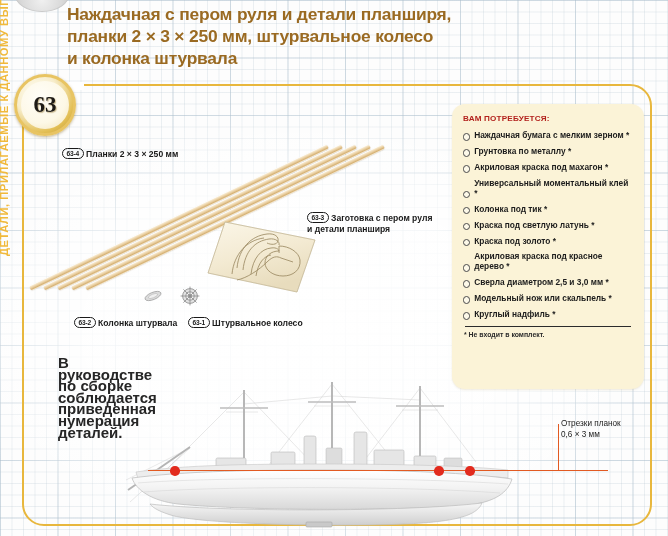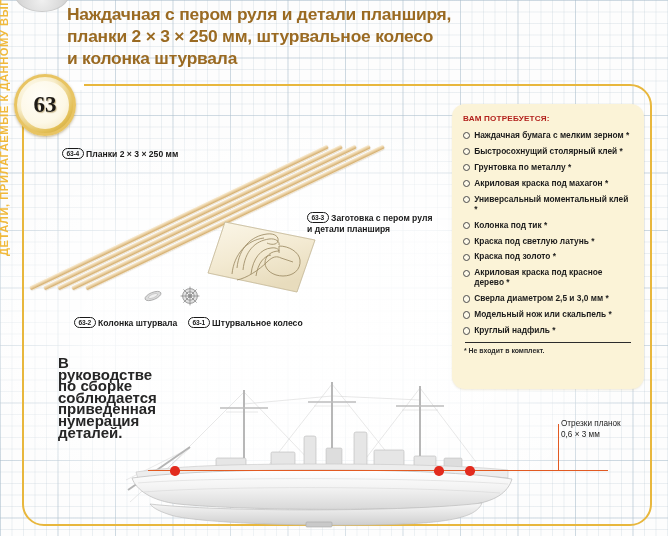--- a/index.html
+++ b/index.html
@@ -220,21 +220,21 @@
   }
   #materials-title {
     font-size: 8.1px;
     font-weight: bold;
     color: #b3221d;
     letter-spacing: 0.2px;
     margin-bottom: 8px;
   }
   .mat-item {
     display: flex;
-    align-items: flex-start;
+    align-items: flex-end;
     margin-bottom: 6.4px;
   }
   .mat-bullet {
     flex: 0 0 auto;
     width: 7.2px;
     height: 7.2px;
     border: 1.05px solid #4a4a4a;
     border-radius: 50%;
     box-sizing: border-box;
     margin-top: 1.3px;
@@ -409,24 +409,20 @@
 
 <div id="materials-panel">
   <div id="materials-title">ВАМ ПОТРЕБУЕТСЯ:</div>
 
   <div class="mat-item">
     <div class="mat-bullet"></div>
     <div class="mat-text">Наждачная бумага с мелким зерном *</div>
   </div>
   <div class="mat-item">
     <div class="mat-bullet"></div>
-    <div class="mat-text">Быстросохнущий столярный клей *</div>
-  </div>
-  <div class="mat-item">
-    <div class="mat-bullet"></div>
     <div class="mat-text">Грунтовка по металлу *</div>
   </div>
   <div class="mat-item">
     <div class="mat-bullet"></div>
     <div class="mat-text">Акриловая краска под махагон *</div>
   </div>
   <div class="mat-item">
     <div class="mat-bullet"></div>
     <div class="mat-text">Универсальный моментальный клей *</div>
   </div>

